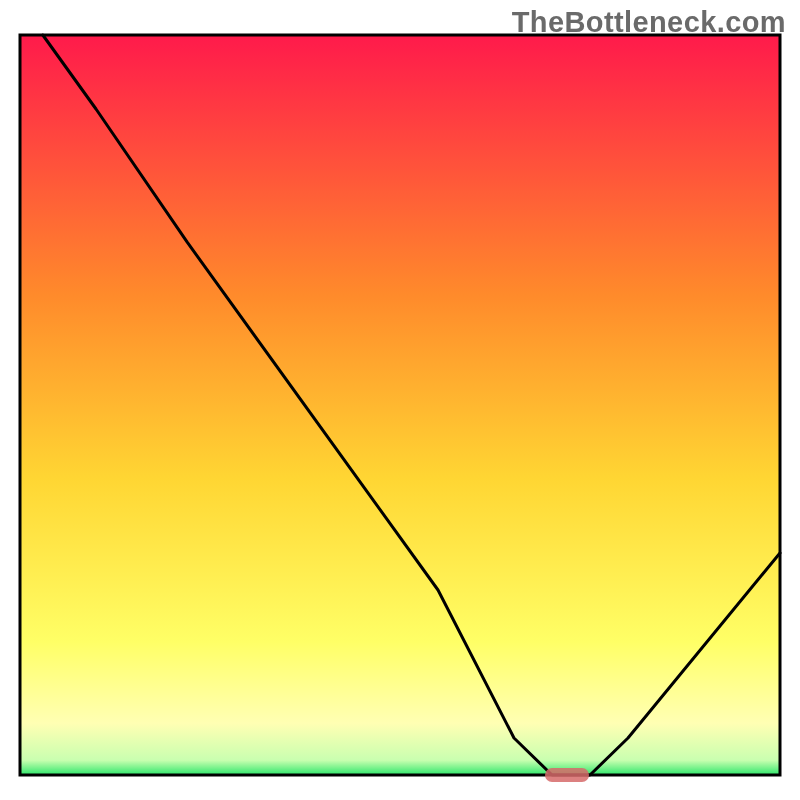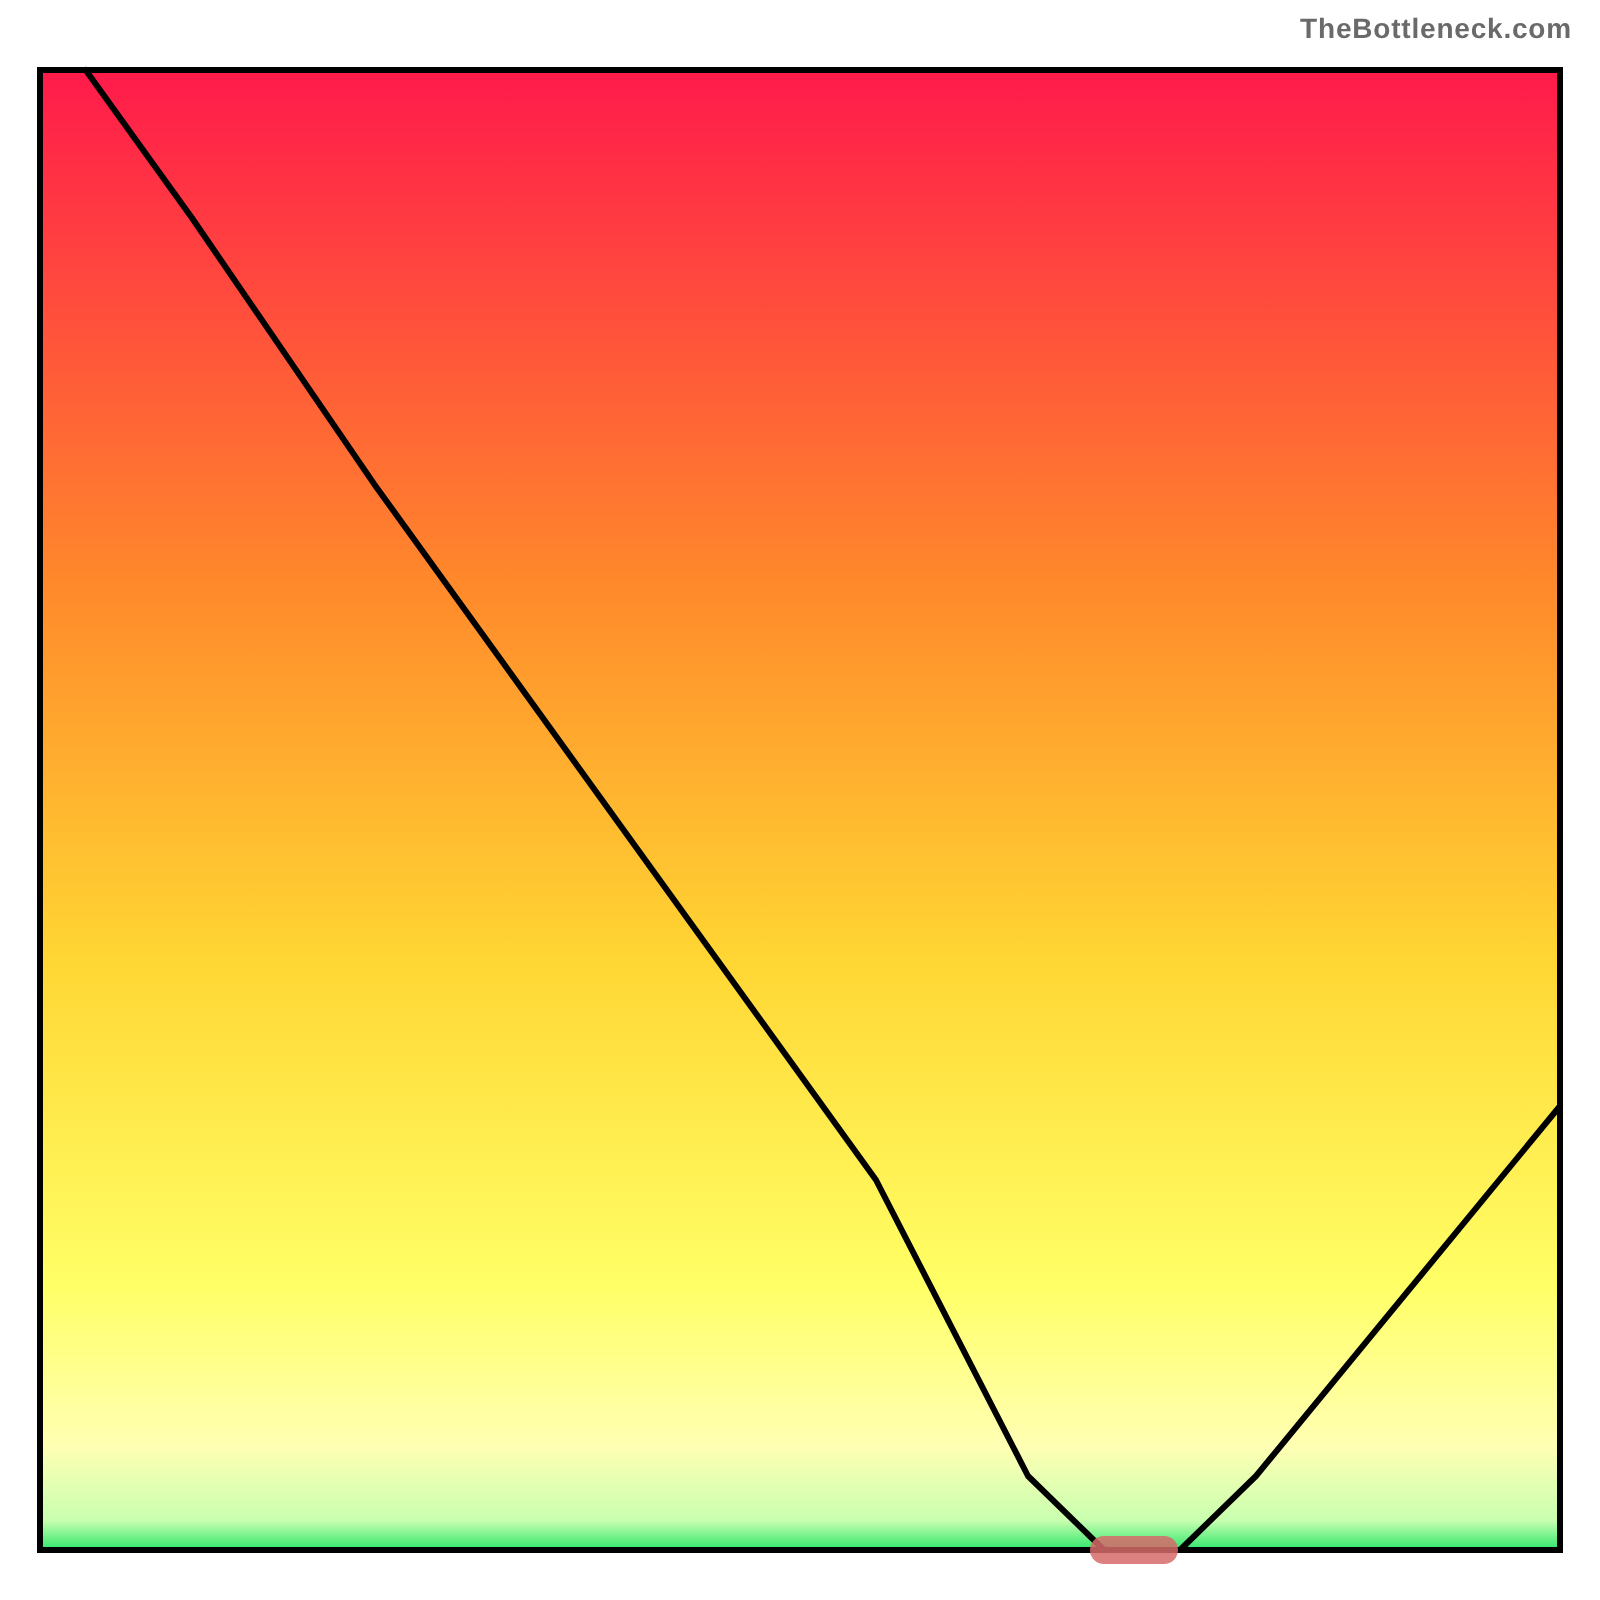--- a/index.html
+++ b/index.html
@@ -13,21 +13,21 @@
   }
   .chart-wrap {
     position: relative;
     width: 800px;
     height: 800px;
   }
   .watermark {
     position: absolute;
     top: 6px;
     right: 14px;
-    font-size: 14px;
+    font-size: 29px;
     font-weight: 600;
     color: #6a6a6a;
     letter-spacing: 0.4px;
     z-index: 10;
   }
   svg.plot {
     position: absolute;
     top: 0;
     left: 0;
   }

